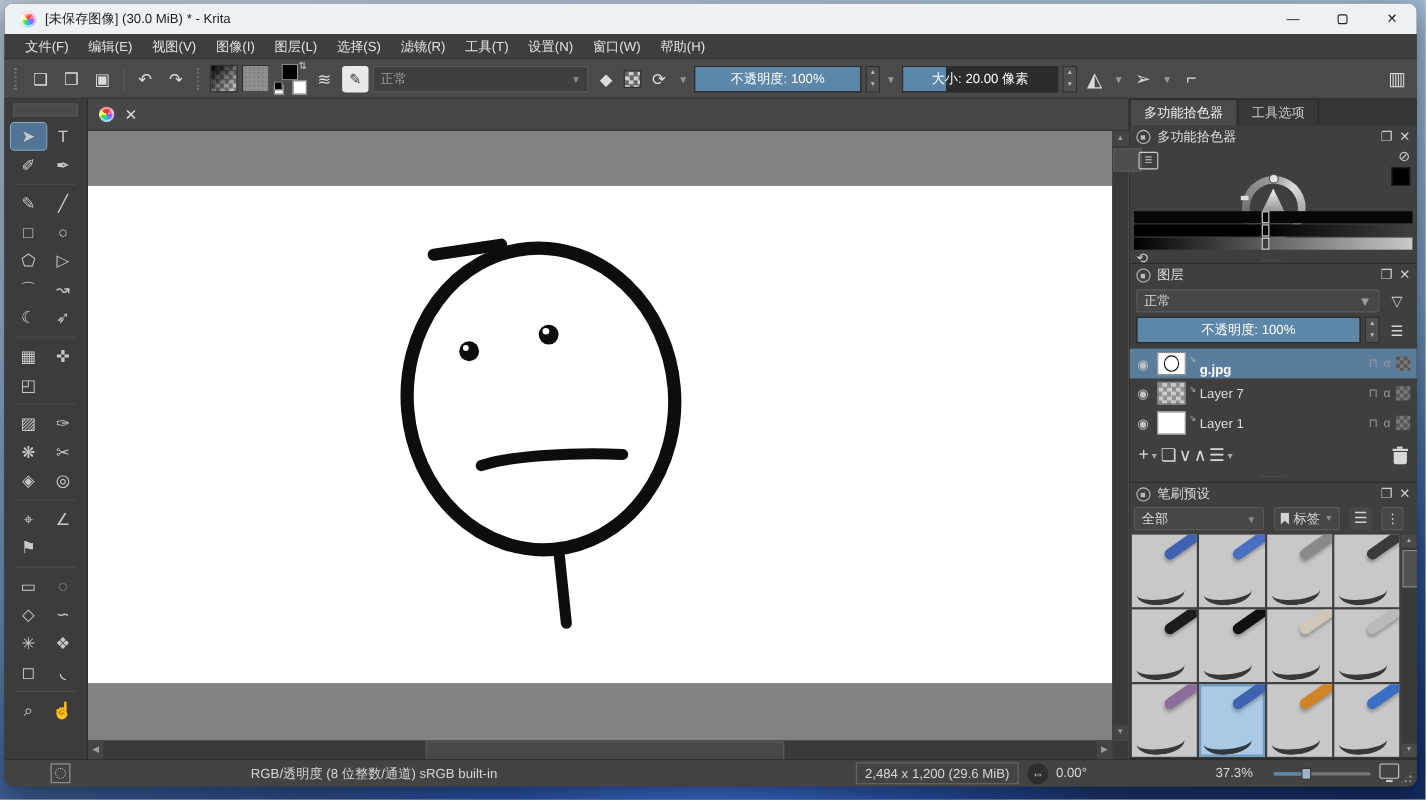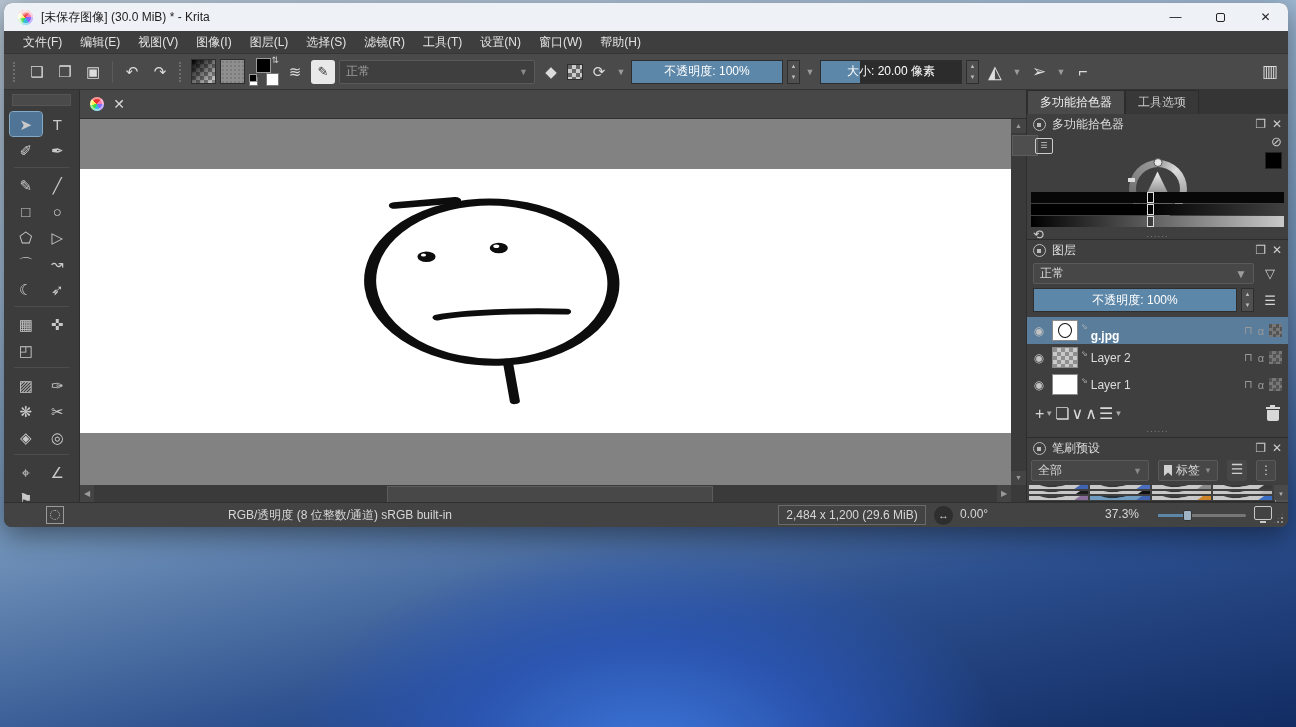--- a/index.html
+++ b/index.html
@@ -2,21 +2,21 @@
 <html><head>
 <meta charset="utf-8">
 <style>
   * { margin:0; padding:0; box-sizing:border-box; }
   html,body { width:1296px; height:727px; overflow:hidden; font-family:"Liberation Sans",sans-serif; }
   .desktop { position:relative; width:1296px; height:727px;
     background:
       radial-gradient(ellipse 500px 300px at 50% 104%, rgba(63,122,224,.95) 0%, rgba(43,87,184,.8) 38%, rgba(43,87,184,0) 72%),
       linear-gradient(168deg, #b9c7d6 0%, #9db8d2 28%, #6f91b8 55%, #2c4f8e 78%, #122c63 100%);
   }
-  .window { position:absolute; left:4px; top:3px; width:1284px; height:524px; border-radius:8px;
+  .window { position:absolute; left:4px; top:3px; width:1284px; height:712px; border-radius:8px;
     overflow:hidden; display:flex; flex-direction:column; background:#414141; box-shadow:0 8px 28px rgba(0,0,0,.45); }
 
   
   .titlebar { height:28px; background:#eef2f7; display:flex; align-items:center; flex:none; }
   .app-icon { width:15px; height:15px; border-radius:50%; margin:0 8px 0 14px; flex:none;
     background:conic-gradient(#e33 0 12%, #f7a 12% 25%, #86f 25% 42%, #3bd 42% 58%, #4d4 58% 72%, #fe5 72% 86%, #e33 86% 100%);
     box-shadow:inset 0 0 0 2px rgba(255,255,255,.55), inset 3px 3px 3px rgba(255,255,255,.8); }
   .title-text { font-size:12px; color:#1d1d1d; }
   .win-controls { margin-left:auto; display:flex; height:100%; }
   .win-btn { width:45px; height:100%; display:flex; align-items:center; justify-content:center; color:#222; font-size:12px; }
@@ -524,21 +524,21 @@
                 <span class="corner-glyph">⇘</span>
                 <span class="layer-name">g.jpg</span>
                 <span class="badge">⊓</span>
                 <span class="badge">α</span>
                 <span class="badge checker"></span>
               </div>
               <div class="layer-row">
                 <span class="eye">◉</span>
                 <span class="thumb" data-thumb="checker"></span>
                 <span class="corner-glyph">⇘</span>
-                <span class="layer-name">Layer 2</span>
+                <span class="layer-name">Layer 7</span>
                 <span class="badge">⊓</span>
                 <span class="badge">α</span>
                 <span class="badge checker"></span>
               </div>
               <div class="layer-row">
                 <span class="eye">◉</span>
                 <span class="thumb" data-thumb="white"></span>
                 <span class="corner-glyph">⇘</span>
                 <span class="layer-name">Layer 1</span>
                 <span class="badge">⊓</span>

